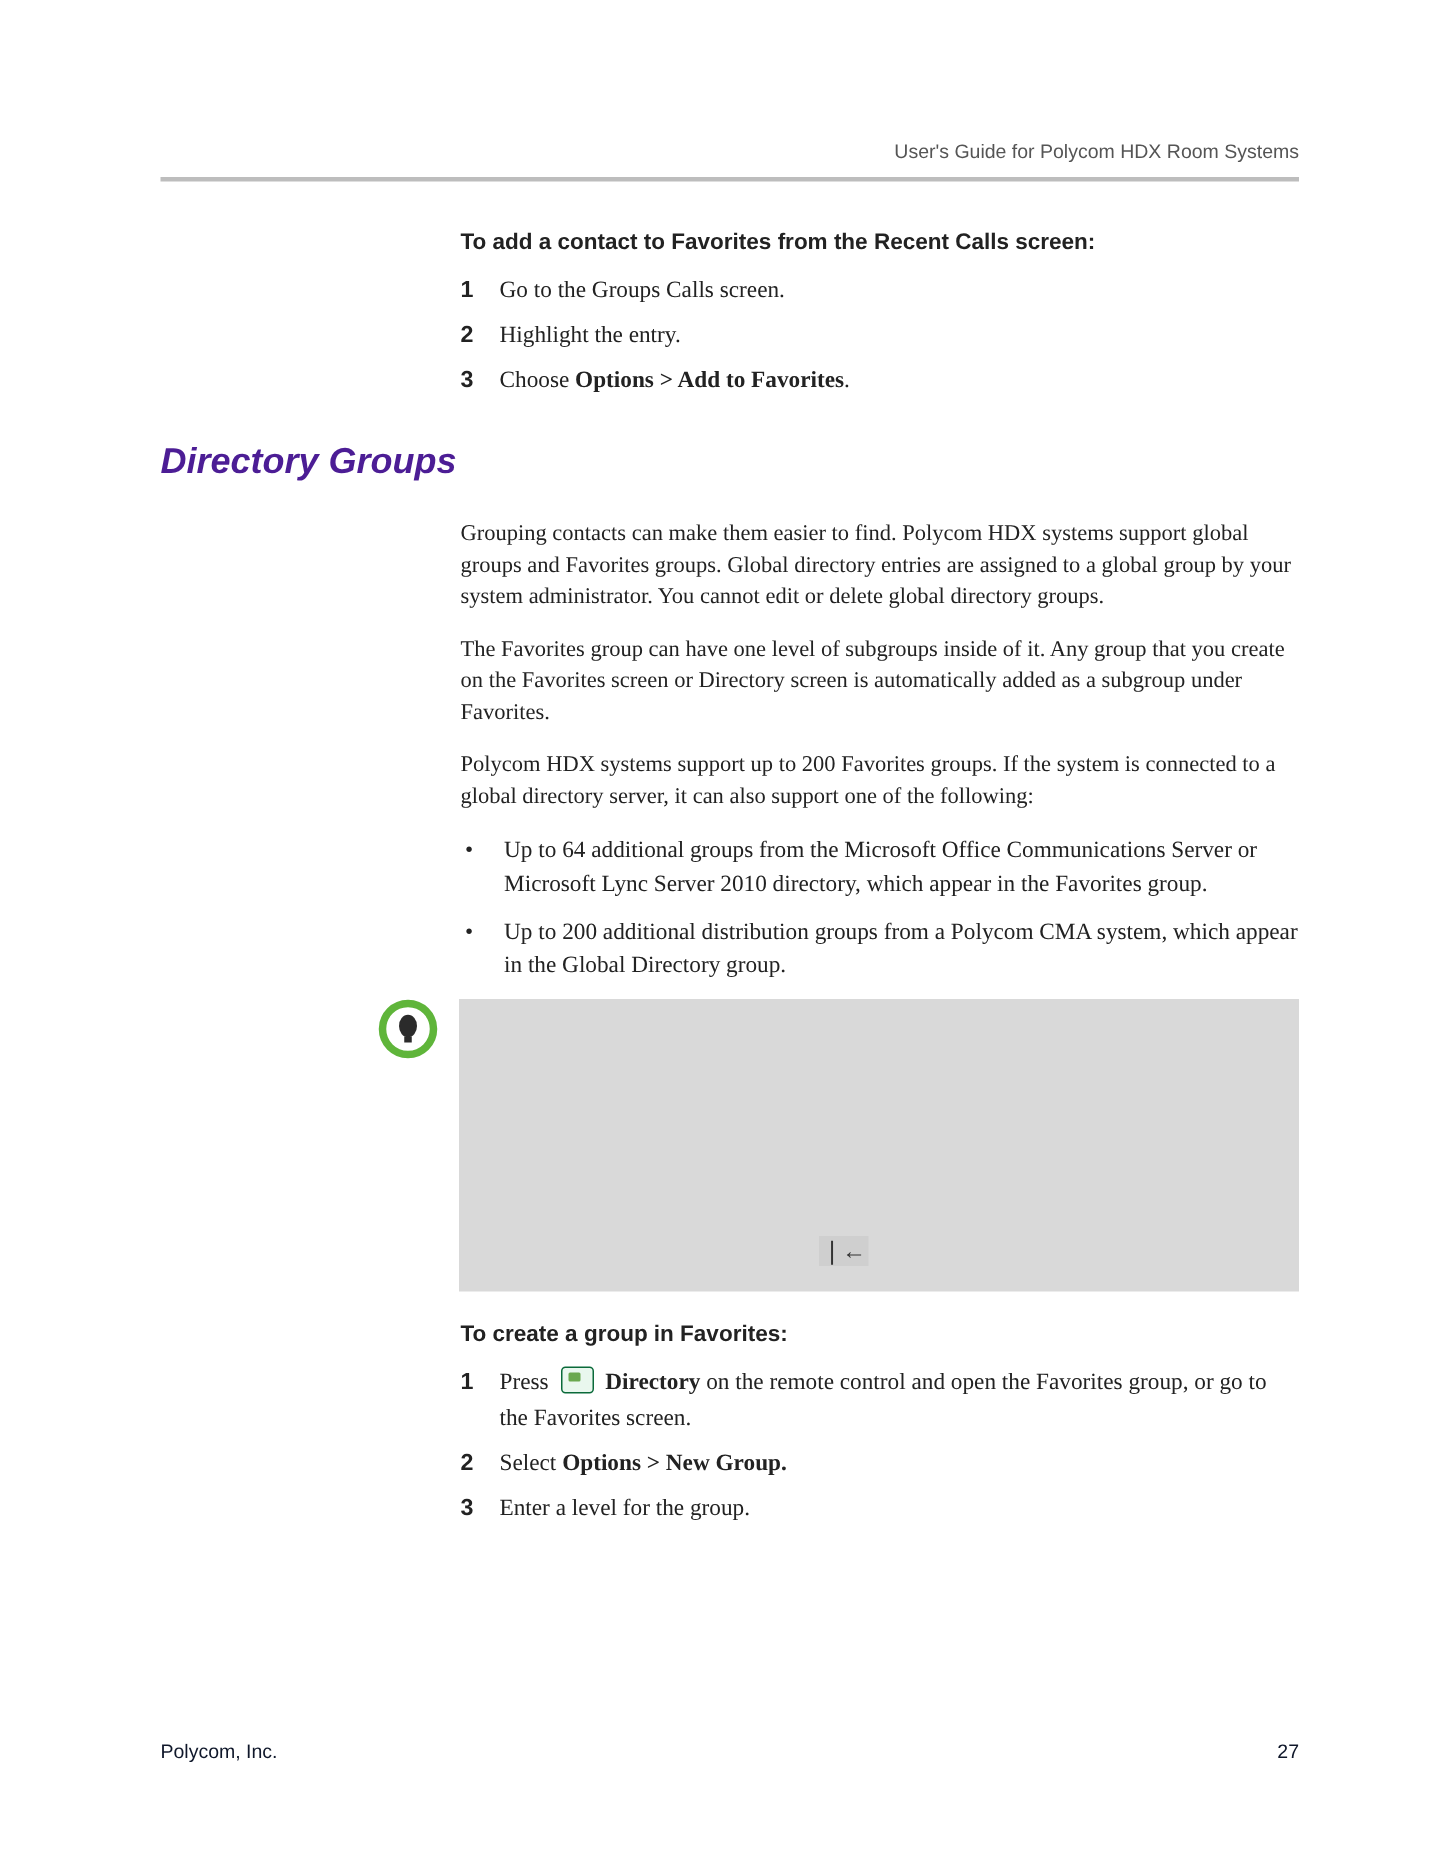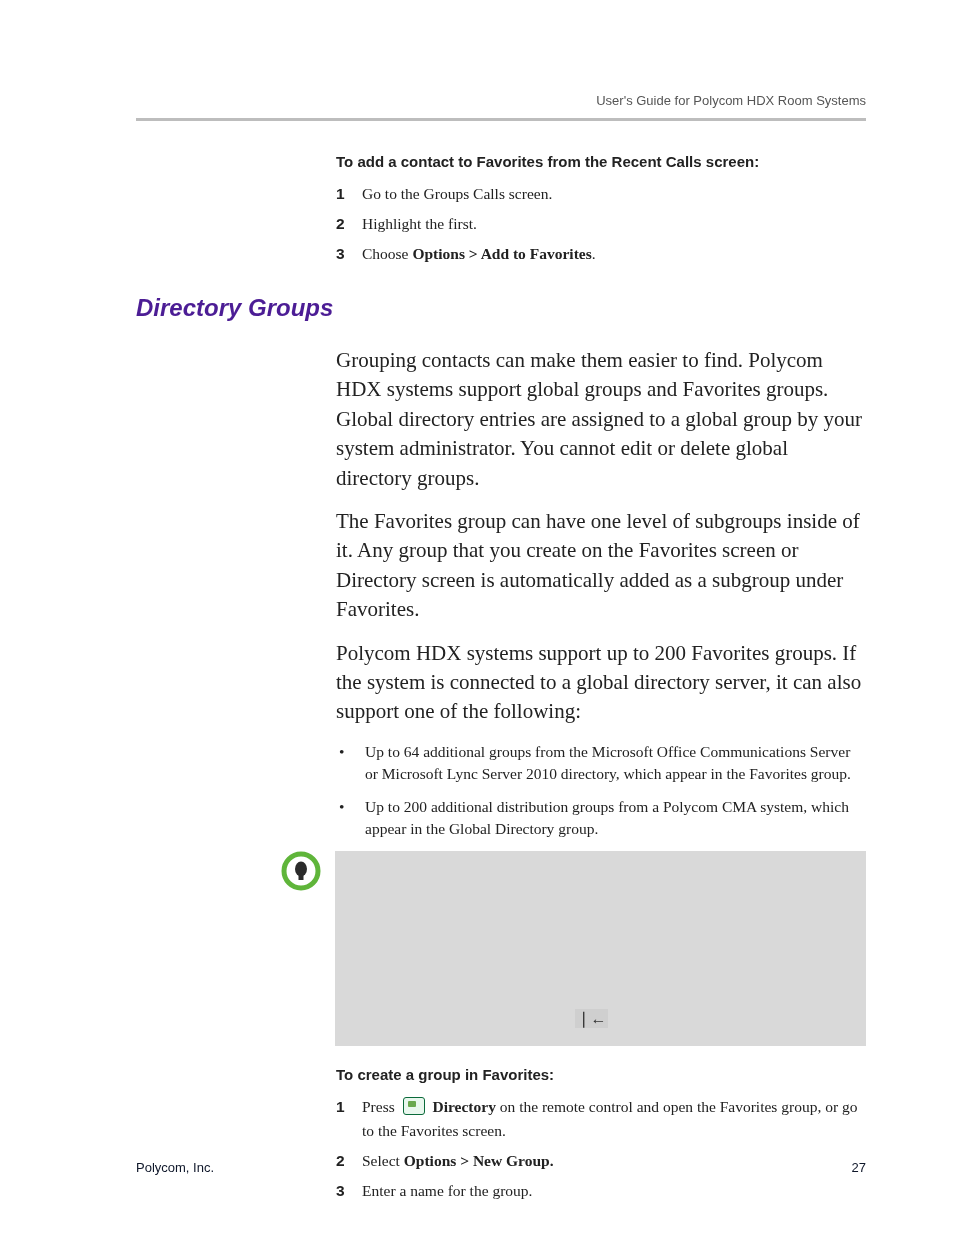--- a/index.html
+++ b/index.html
@@ -11,21 +11,20 @@
     width: 954px;
     height: 1235px;
     position: relative;
     box-sizing: border-box;
   }
   .page {
     padding: 93px 88px 48px 107px;
     box-sizing: border-box;
     height: 100%;
     position: relative;
-    margin-left: 29px;
   }
   .running-header {
     text-align: right;
     font-family: "Trebuchet MS", "Lucida Sans", sans-serif;
     font-size: 13px;
     color: #555;
     margin-bottom: 10px;
   }
   .header-rule {
     border: none;
@@ -62,21 +61,21 @@
   }
   .section-title {
     color: #4c1d95;
     font-family: "Trebuchet MS", "Lucida Sans", sans-serif;
     font-weight: bold;
     font-size: 24px;
     margin: 18px 0 24px 0;
     font-style: italic;
   }
   p.body {
-    font-size: 21px;
+    font-size: 15px;
     line-height: 1.4;
     margin: 0 0 14px 0;
   }
   ul.bullets {
     list-style: none;
     padding: 0;
     margin: 0 0 10px 0;
   }
   ul.bullets li {
     display: flex;
@@ -159,21 +158,21 @@
 
   <div class="content-block">
     <div class="subhead">To add a contact to Favorites from the Recent Calls screen:</div>
     <ol class="steps">
       <li>
         <span class="num">1</span>
         <span class="step-body">Go to the Groups Calls screen.</span>
       </li>
       <li>
         <span class="num">2</span>
-        <span class="step-body">Highlight the first.</span>
+        <span class="step-body">Highlight the entry.</span>
       </li>
       <li>
         <span class="num">3</span>
         <span class="step-body">
           <span>Choose </span><span class="bold">Options &gt; Add to Favorites</span><span>.</span>
         </span>
       </li>
     </ol>
   </div>
 
@@ -219,21 +218,21 @@
         </span>
       </li>
       <li>
         <span class="num">2</span>
         <span class="step-body">
           <span>Select </span><span class="bold">Options &gt; New Group.</span>
         </span>
       </li>
       <li>
         <span class="num">3</span>
-        <span class="step-body">Enter a name for the group.</span>
+        <span class="step-body">Enter a level for the group.</span>
       </li>
     </ol>
   </div>
 
   <div class="footer">
     <span>Polycom, Inc.</span>
     <span>27</span>
   </div>
 
 </div>

